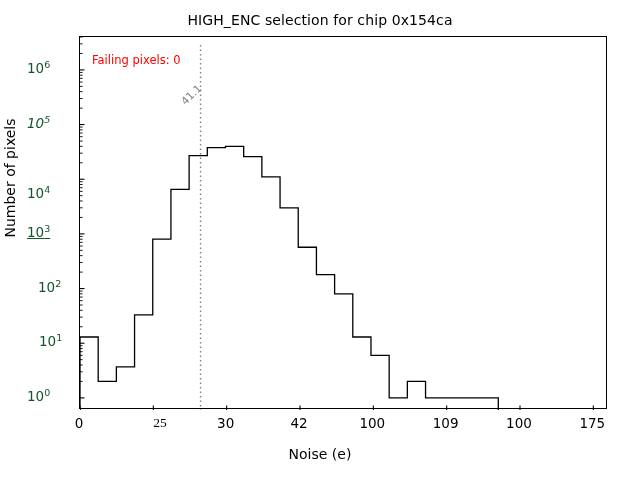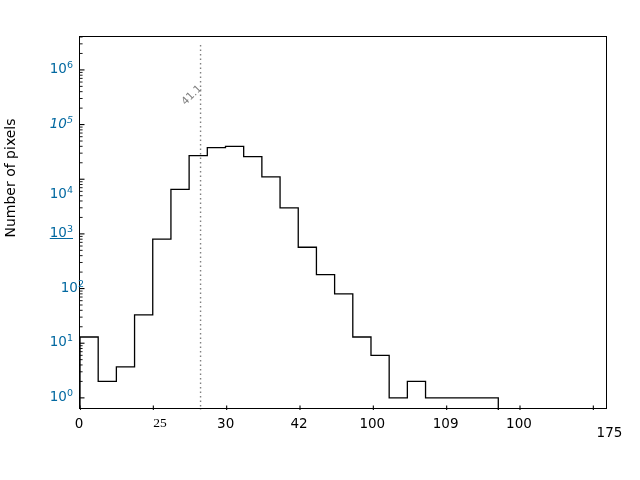--- a/index.html
+++ b/index.html
@@ -68,22 +68,21 @@
     position: absolute;
     font-size: 13.5px;
     color: #000000;
     text-align: center;
     width: 60px;
     transform: translateX(-30px);
   }
   .ytick-label {
     position: absolute;
     font-size: 13.5px;
-    color: #0369a1;
-    text-align: right;
+    color: #14532d;
     width: 46px;
     transform: translateY(-9px);
   }
   .ytick-label sup {
     font-size: 9.5px;
     vertical-align: super;
     line-height: 0;
   }
   #failing-note {
     position: absolute;
@@ -102,20 +101,21 @@
     transform: rotate(-45deg);
     transform-origin: left bottom;
     white-space: nowrap;
   }
 </style>
 </head>
 <body>
 
 <div id="figure">
 
+  <div id="chart-title">HIGH_ENC selection for chip 0x154ca</div>
 
   <div id="plot-area">
     <svg id="plot-svg" width="528" height="373" viewBox="0 0 528 373">
         <path d="M 0 373 L 0 299.984595935789 L 18.186666666666667 299.984595935789 L 18.186666666666667 344.41905330308145 L 36.373333333333335 344.41905330308145 L 36.373333333333335 329.8152450639148 L 54.56000000000001 329.8152450639148 L 54.56000000000001 277.87046239549795 L 72.74666666666667 277.87046239549795 L 72.74666666666667 202.18849108266423 L 90.93333333333334 202.18849108266423 L 90.93333333333334 152.45685929169932 L 109.12000000000002 152.45685929169932 L 109.12000000000002 118.65189343402363 L 127.30666666666667 118.65189343402363 L 127.30666666666667 110.53915341823222 L 145.49333333333334 110.53915341823222 L 145.49333333333334 109.32150887714914 L 163.68 109.32150887714914 L 163.68 119.54780594843118 L 181.86666666666667 119.54780594843118 L 181.86666666666667 139.96800682143027 L 200.05333333333334 139.96800682143027 L 200.05333333333334 170.81150891733577 L 218.24000000000004 170.81150891733577 L 218.24000000000004 210.23538122535933 L 236.42666666666665 210.23538122535933 L 236.42666666666665 237.5986833811948 L 254.61333333333334 237.5986833811948 L 254.61333333333334 256.8492455212388 L 272.8 256.8492455212388 L 272.8 299.984595935789 L 290.9866666666667 299.984595935789 L 290.9866666666667 318.3392455614254 L 309.17333333333335 318.3392455614254 L 309.17333333333335 360.87357997471554 L 327.36 360.87357997471554 L 327.36 344.41905330308145 L 345.5466666666666 344.41905330308145 L 345.5466666666666 360.87357997471554 L 363.73333333333335 360.87357997471554 L 363.73333333333335 360.87357997471554 L 381.91999999999996 360.87357997471554 L 381.91999999999996 360.87357997471554 L 400.1066666666667 360.87357997471554 L 400.1066666666667 360.87357997471554 L 418.2933333333333 360.87357997471554 L 418.2933333333333 373 " fill="none" stroke="#000000" stroke-width="1.3" stroke-linejoin="miter"></path>
         <line x1="120.56" x2="120.56" y1="8" y2="373" stroke="#808080" stroke-width="1.4" stroke-dasharray="1.5,3"></line>
         <line x1="0" y1="373" x2="0" y2="368.5" stroke="#000000" stroke-width="1.1"></line>
         <line x1="73.33333333333334" y1="373" x2="73.33333333333334" y2="368.5" stroke="#000000" stroke-width="1.1"></line>
         <line x1="146.66666666666669" y1="373" x2="146.66666666666669" y2="368.5" stroke="#000000" stroke-width="1.1"></line>
         <line x1="220" y1="373" x2="220" y2="368.5" stroke="#000000" stroke-width="1.1"></line>
         <line x1="293.33333333333337" y1="373" x2="293.33333333333337" y2="368.5" stroke="#000000" stroke-width="1.1"></line>
@@ -174,38 +174,40 @@
         <line x1="0" y1="54.66075443857454" x2="2.6" y2="54.66075443857454" stroke="#000000" stroke-width="0.9"></line>
         <line x1="0" y1="49.36358001490214" x2="2.6" y2="49.36358001490214" stroke="#000000" stroke-width="0.9"></line>
         <line x1="0" y1="45.03547336855257" x2="2.6" y2="45.03547336855257" stroke="#000000" stroke-width="0.9"></line>
         <line x1="0" y1="41.37611134010268" x2="2.6" y2="41.37611134010268" stroke="#000000" stroke-width="0.9"></line>
         <line x1="0" y1="38.20622776694057" x2="2.6" y2="38.20622776694057" stroke="#000000" stroke-width="0.9"></line>
         <line x1="0" y1="35.410192298530546" x2="2.6" y2="35.410192298530546" stroke="#000000" stroke-width="0.9"></line>
         <line x1="0" y1="16.454526671634085" x2="2.6" y2="16.454526671634085" stroke="#000000" stroke-width="0.9"></line>
         <line x1="0" y1="6.829245601612001" x2="2.6" y2="6.829245601612001" stroke="#000000" stroke-width="0.9"></line>
         <line x1="0" y1="0" x2="2.6" y2="0" stroke="#000000" stroke-width="0.9"></line>
       </svg>
+    <div id="failing-note" style="left:12px; top:16px;">Failing pixels: 0</div>
     <div id="vline-label" style="left:107px; top:58px;">41.1</div>
   </div>
 
   <div id="xticks-container">
       <div class="xtick-label" style="left: 79px; top: 415px;">0</div>
       <div class="xtick-label" style="left: 160px; top: 415px; font-family: Liberation Serif, serif;">25</div>
       <div class="xtick-label" style="left: 225.667px; top: 415px;">30</div>
       <div class="xtick-label" style="left: 299px; top: 415px;">42</div>
       <div class="xtick-label" style="left: 372.333px; top: 415px;">100</div>
       <div class="xtick-label" style="left: 445.667px; top: 415px;">109</div>
       <div class="xtick-label" style="left: 519px; top: 415px;">100</div>
-      <div class="xtick-label" style="left: 592.333px; top: 424px; text-align: right;">175</div>
+      <div class="xtick-label" style="left: 592.333px; top: 415px;">175</div>
     </div>
   <div id="yticks-container">
       <div class="ytick-label" style="left: 27px; top: 396.874px;">10<sup>0</sup></div>
-      <div class="ytick-label" style="left: 27px; top: 342.213px;">10<sup>1</sup></div>
+      <div class="ytick-label" style="left: 39px; top: 342.213px;">10<sup>1</sup></div>
       <div class="ytick-label" style="left: 38px; top: 287.552px;">10<sup>2</sup></div>
       <div class="ytick-label" style="left: 27px; top: 232.891px; text-decoration: underline;">10<sup>3</sup></div>
       <div class="ytick-label" style="left: 27px; top: 178.231px; margin-top: 16px;">10<sup>4</sup></div>
       <div class="ytick-label" style="left: 27px; top: 123.57px; font-style: italic;">10<sup>5</sup></div>
       <div class="ytick-label" style="left: 27px; top: 68.9091px;">10<sup>6</sup></div>
     </div>
 
+  <div id="xlabel">Noise (e)</div>
   <div id="ylabel">Number of pixels</div>
 
 </div>
 
 </body></html>

